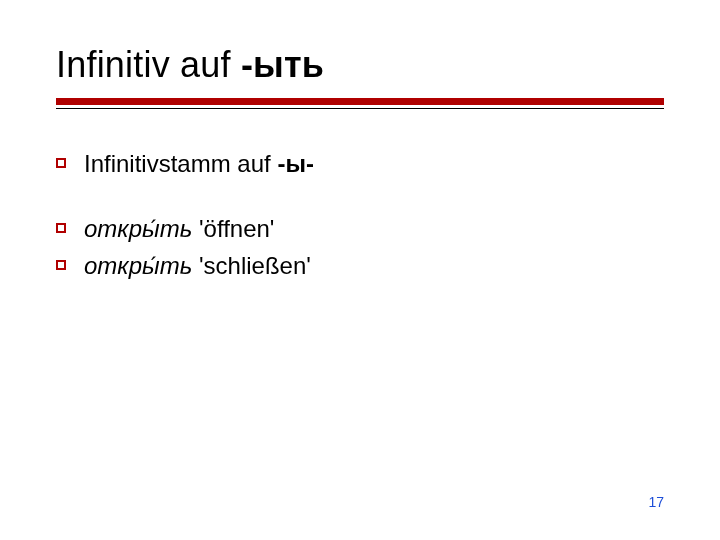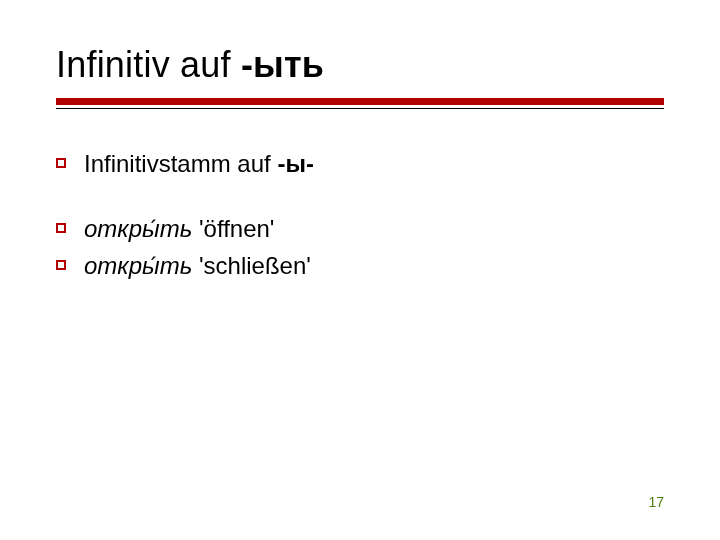--- a/index.html
+++ b/index.html
@@ -67,21 +67,21 @@
   .txt {
     flex: 1 1 auto;
   }
   .b { font-weight: 700; }
   .i { font-style: italic; }
   .pagenum {
     position: absolute;
     right: 56px;
     bottom: 30px;
     font-size: 14px;
-    color: #4d7c0f;
+    color: #1d4ed8;
   }
 </style>
 </head>
 <body>
 
 <div class="slide">
 
   <h1 class="title">
     <span>Infinitiv auf </span><span class="b">-ыть</span>
   </h1>

